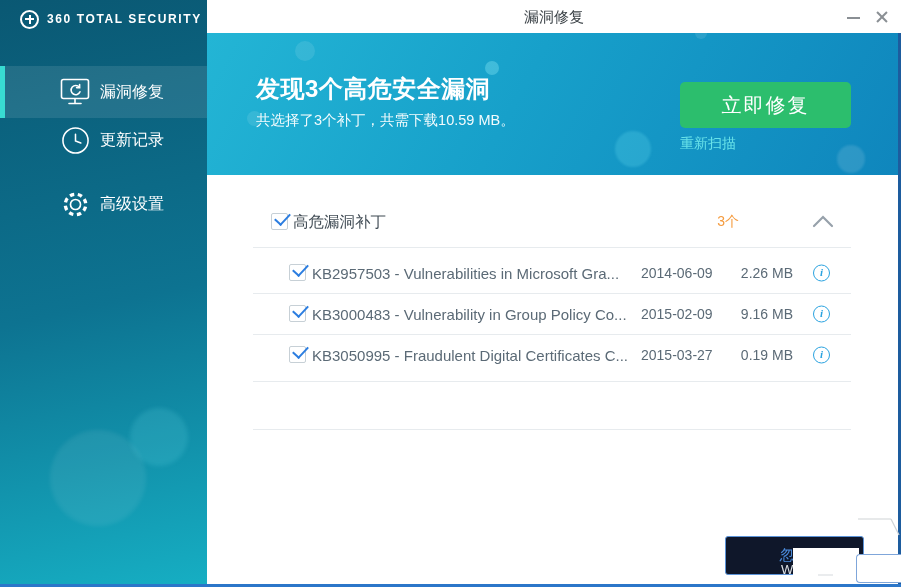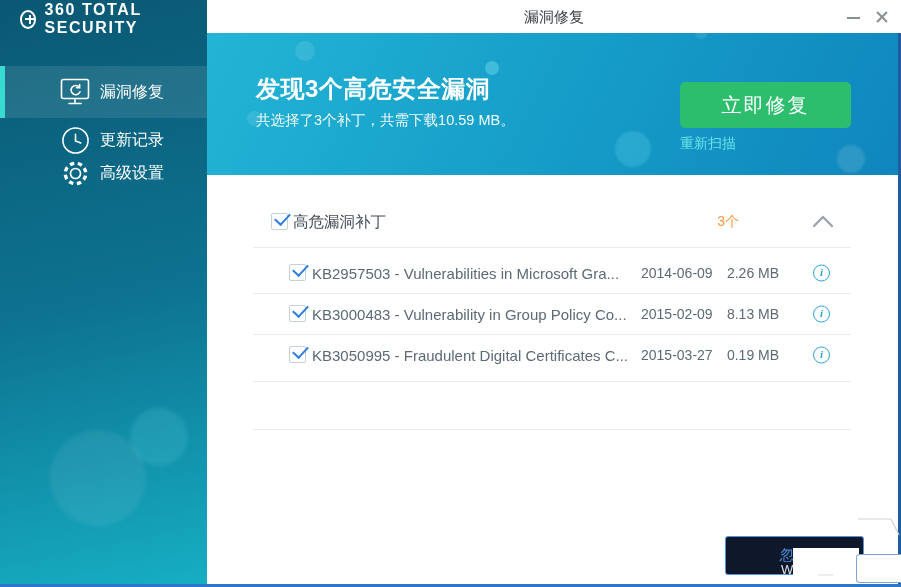--- a/index.html
+++ b/index.html
@@ -20,21 +20,21 @@
   #border-right { position:absolute; right:0; top:33px; bottom:0; width:3px; background:#1d5c9e; z-index:40; }
   #border-bottom { position:absolute; left:0; right:0; bottom:0; height:3px; background:#2b76c9; z-index:40; }
 
   
   #sidebar { position:absolute; left:0; top:0; width:207px; height:584px;
     background:linear-gradient(168deg,#0a5873 0%,#0d7391 52%,#16aec3 100%); overflow:hidden; }
   #logo { position:absolute; left:20px; top:9px; height:20px; display:flex; align-items:center; gap:8px; }
   .logo-circle { position:relative; width:19px; height:19px; border:2px solid #fff; border-radius:50%; }
   .logo-circle::before { content:""; position:absolute; left:6.5px; top:3px; width:2px; height:9px; background:#fff; }
   .logo-circle::after  { content:""; position:absolute; left:3px; top:6.5px; width:9px; height:2px; background:#fff; }
-  #logo-text { color:#fff; font-size:16px; font-weight:bold; letter-spacing:1.6px; }
+  #logo-text { color:#fff; font-size:12px; font-weight:bold; letter-spacing:1.6px; }
   .nav-item { position:absolute; left:0; width:207px; height:52px; cursor:pointer; display:flex; align-items:center; }
   .nav-item.active { background:rgba(255,255,255,0.10); }
   .nav-item.active::before { content:""; position:absolute; left:0; top:0; bottom:0; width:5px; background:#38dbd2; }
   .nav-icon { position:absolute; left:60px; width:30px; height:30px; display:flex; align-items:center; justify-content:center; }
   .nav-label { position:absolute; left:100px; color:#fff; font-size:16px; }
   .bub { position:absolute; border-radius:50%; pointer-events:none; }
 
   
   #hero { position:absolute; left:207px; top:33px; width:691px; height:142px;
     background:linear-gradient(118deg,#23b5d5 0%,#17a0ca 45%,#0f86bd 100%); overflow:hidden; }
@@ -53,21 +53,21 @@
   .cb { position:absolute; width:17px; height:17px; border:1px solid #c7d0d6; border-radius:2px; background:#fff; cursor:pointer; }
   .cb.checked::after { content:""; position:absolute; left:3px; top:-1px; width:13px; height:7px;
     border-left:2.4px solid #2b7de0; border-bottom:2.4px solid #2b7de0; transform:rotate(-47deg); }
   .grp-label { position:absolute; left:86px; top:50%; transform:translateY(-50%); font-size:15.5px; color:#414c55; }
   .grp-count { position:absolute; left:460px; width:72px; top:50%; transform:translateY(-50%);
     text-align:right; font-size:14px; color:#f59b3e; }
   .chev { position:absolute; left:604px; top:50%; transform:translateY(-50%); width:24px; height:16px; cursor:pointer; }
   .p-name { position:absolute; left:105px; top:50%; transform:translateY(-50%); font-size:15px; color:#5b6a76; }
   .p-date { position:absolute; left:434px; top:50%; transform:translateY(-50%); font-size:14px; color:#5b6a76; }
   .p-size { position:absolute; left:506px; width:80px; top:50%; transform:translateY(-50%);
-    text-align:center; font-size:14px; color:#5b6a76; }
+    text-align:right; font-size:14px; color:#5b6a76; }
   .info-ic { position:absolute; left:606px; top:50%; transform:translateY(-50%); width:17px; height:17px;
     border:1.5px solid #2ba3e0; border-radius:50%; cursor:pointer; }
   .info-ic::after { content:"i"; position:absolute; left:0; right:0; top:0.5px; text-align:center;
     font-size:11px; font-weight:bold; font-style:italic; color:#2ba3e0; font-family:"Liberation Serif",serif; }
 
   
   #suggest { position:absolute; left:46px; top:366px; font-size:15px; color:#2f9bea; cursor:pointer;margin-top:48px; }
   #ignore-btn { position:absolute; left:504px; top:361px; width:139px; height:39px; background:#0f172a;
     border:1px solid #5b93d8; border-radius:3px; color:#4a8bdb; font-size:15px; cursor:pointer; font-family:Liberation Serif, serif;margin-left:14px; }
   #watermark-w { position:absolute; left:574px; top:387px; font-size:13px; color:#dfe3e6; }
@@ -118,21 +118,21 @@
     <div class="nav-item" style="top:114px;">
       <span class="nav-icon">
         <svg width="29" height="29" viewBox="0 0 30 30" fill="none" stroke="#ffffff" stroke-width="1.6" stroke-linecap="round">
           <circle cx="15" cy="15" r="13"></circle>
           <path d="M15 8.5 V15.5 L20.5 17.5"></path>
         </svg>
       </span>
       <span class="nav-label">更新记录</span>
     </div>
 
-    <div class="nav-item" style="top:147px;text-align:right;">
+    <div class="nav-item" style="top:178px;text-align:right;">
       <span class="nav-icon">
         <svg width="29" height="29" viewBox="0 0 30 30" fill="none" stroke="#ffffff">
           <circle cx="15" cy="15" r="5.2" stroke-width="1.7"></circle>
           <circle cx="15" cy="15" r="10.6" stroke-width="3.4" stroke-dasharray="4.6 3.7" transform="rotate(12 15 15)"></circle>
         </svg>
       </span>
       <span class="nav-label">高级设置</span>
     </div>
   </aside>
 
@@ -167,21 +167,21 @@
       <span class="p-date">2014-06-09</span>
       <span class="p-size">2.26 MB</span>
       <span class="info-ic"></span>
     </div>
     <div class="divider" style="top:118px;"></div>
 
     <div class="row" style="top:118px;">
       <span class="cb checked" style="left:82px;top:12px;"></span>
       <span class="p-name">KB3000483 - Vulnerability in Group Policy Co...</span>
       <span class="p-date">2015-02-09</span>
-      <span class="p-size">8.13 MB</span>
+      <span class="p-size">9.16 MB</span>
       <span class="info-ic"></span>
     </div>
     <div class="divider" style="top:159px;"></div>
 
     <div class="row" style="top:159px;">
       <span class="cb checked" style="left:82px;top:12px;"></span>
       <span class="p-name">KB3050995 - Fraudulent Digital Certificates C...</span>
       <span class="p-date">2015-03-27</span>
       <span class="p-size">0.19 MB</span>
       <span class="info-ic"></span>

